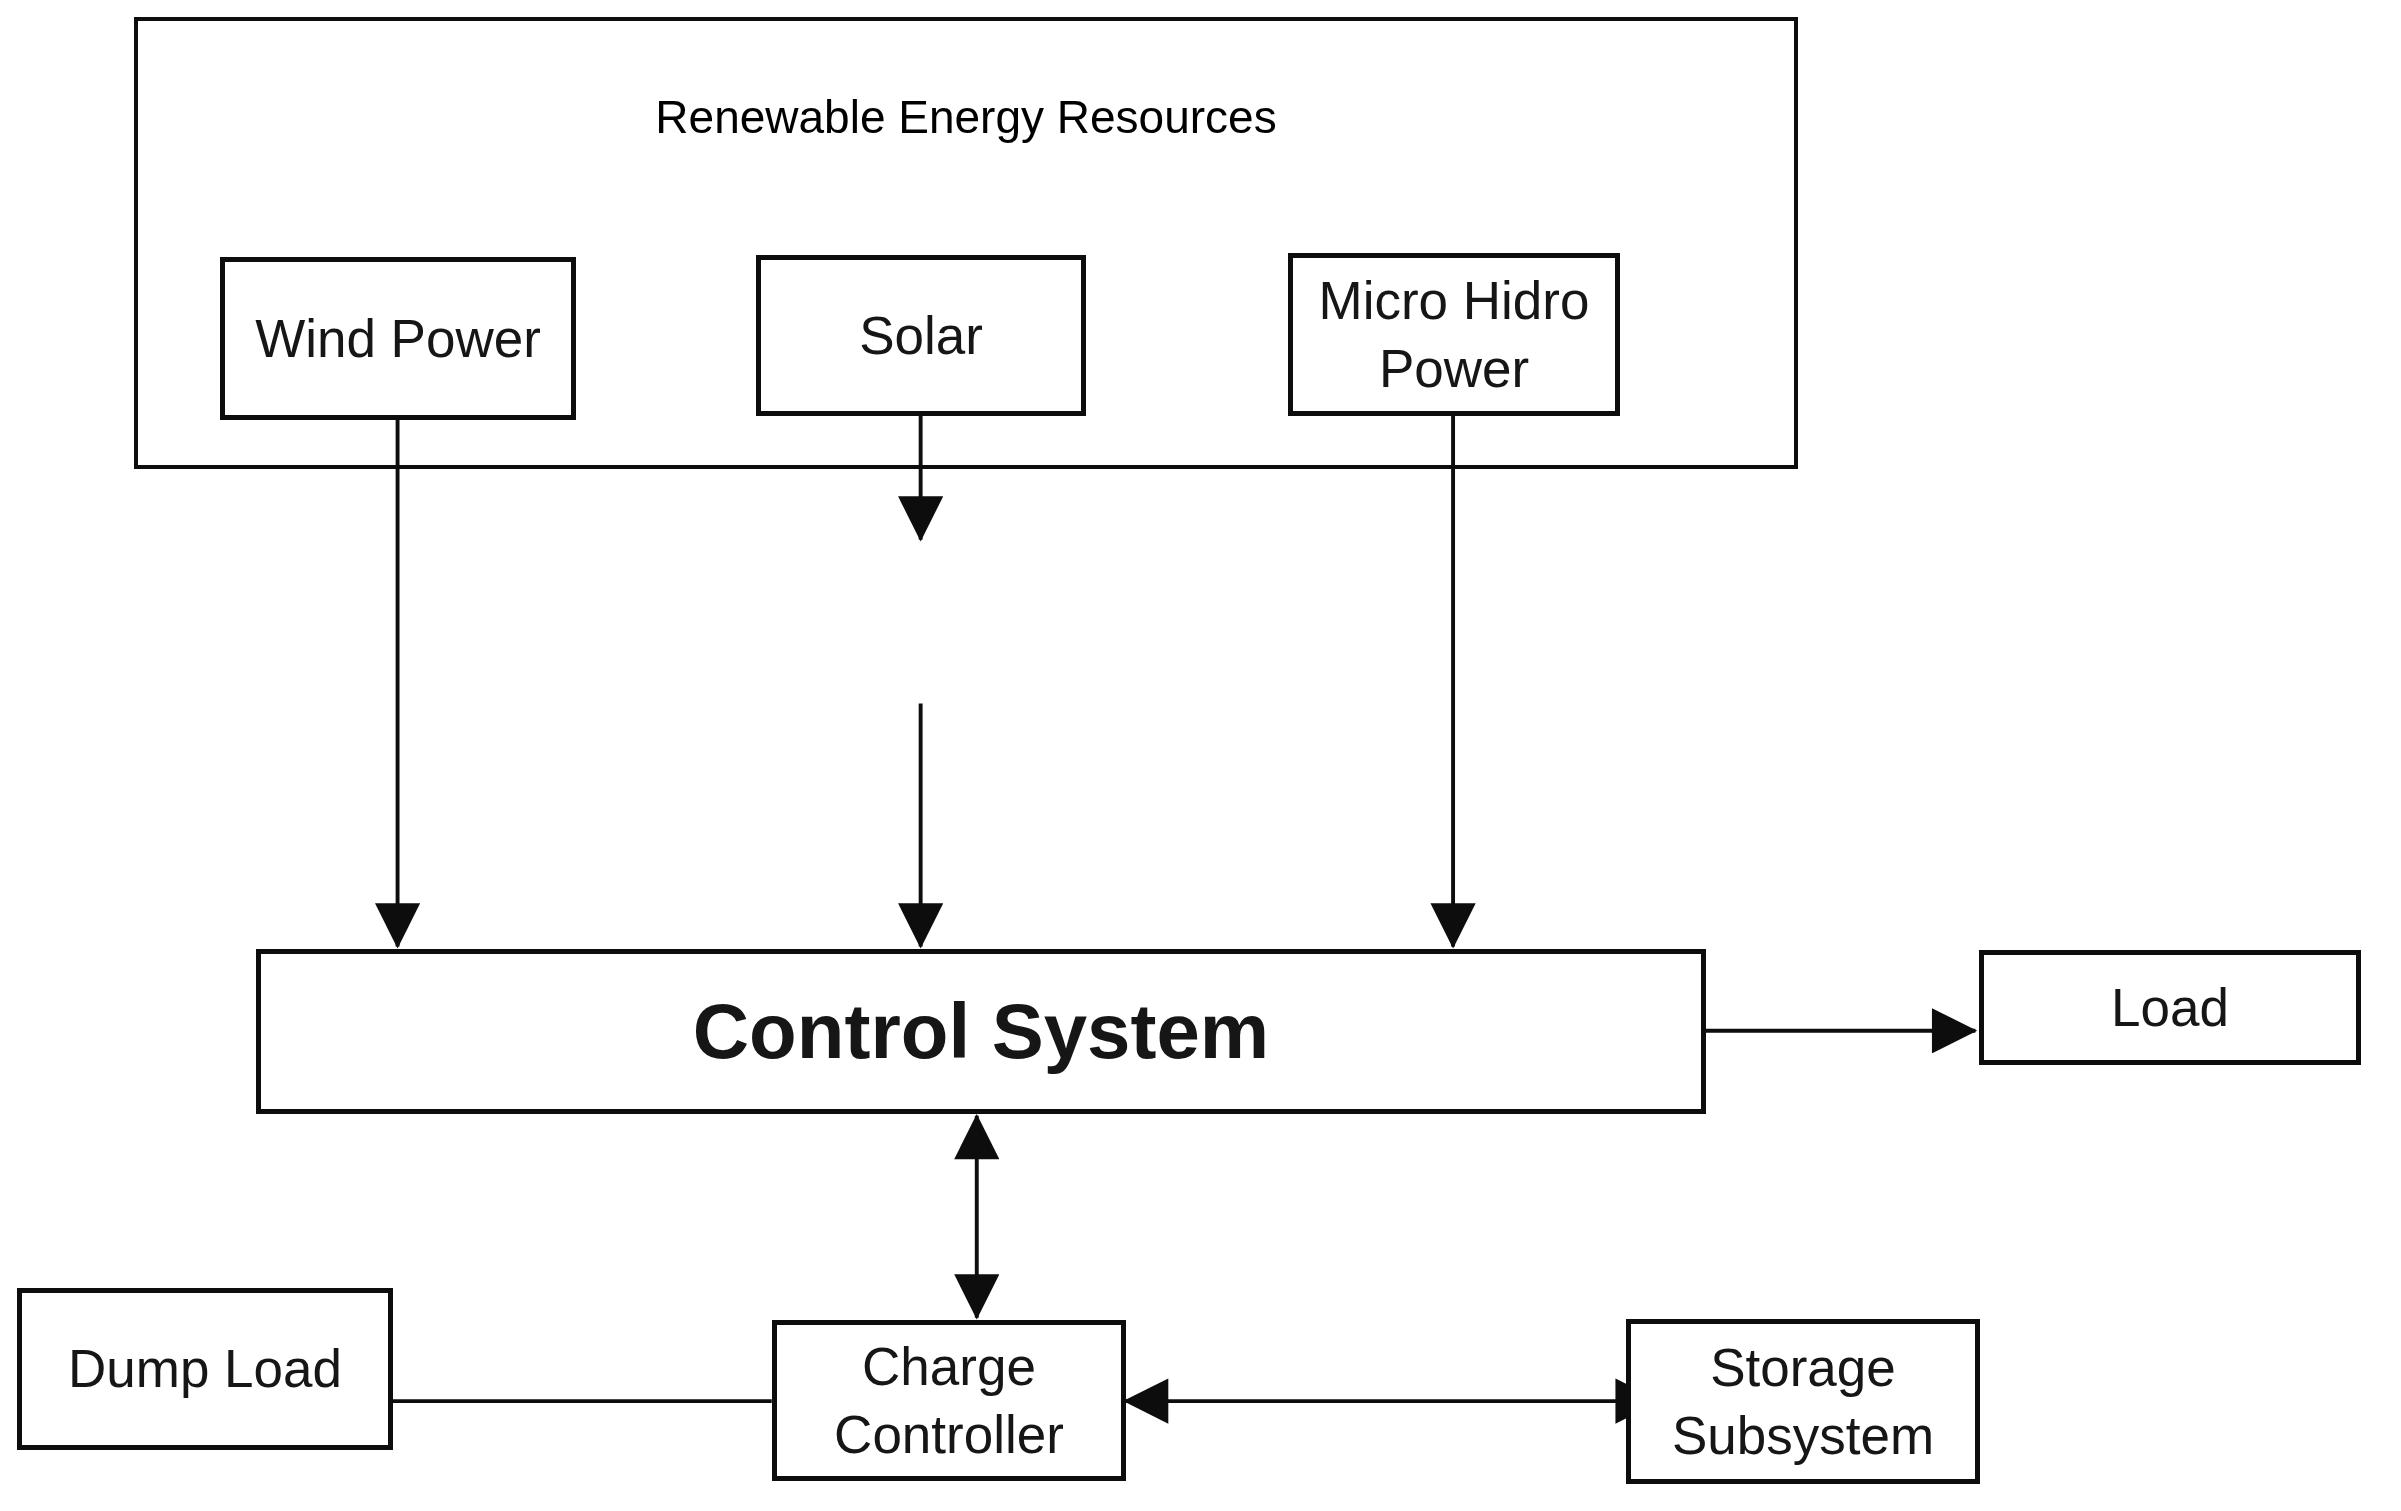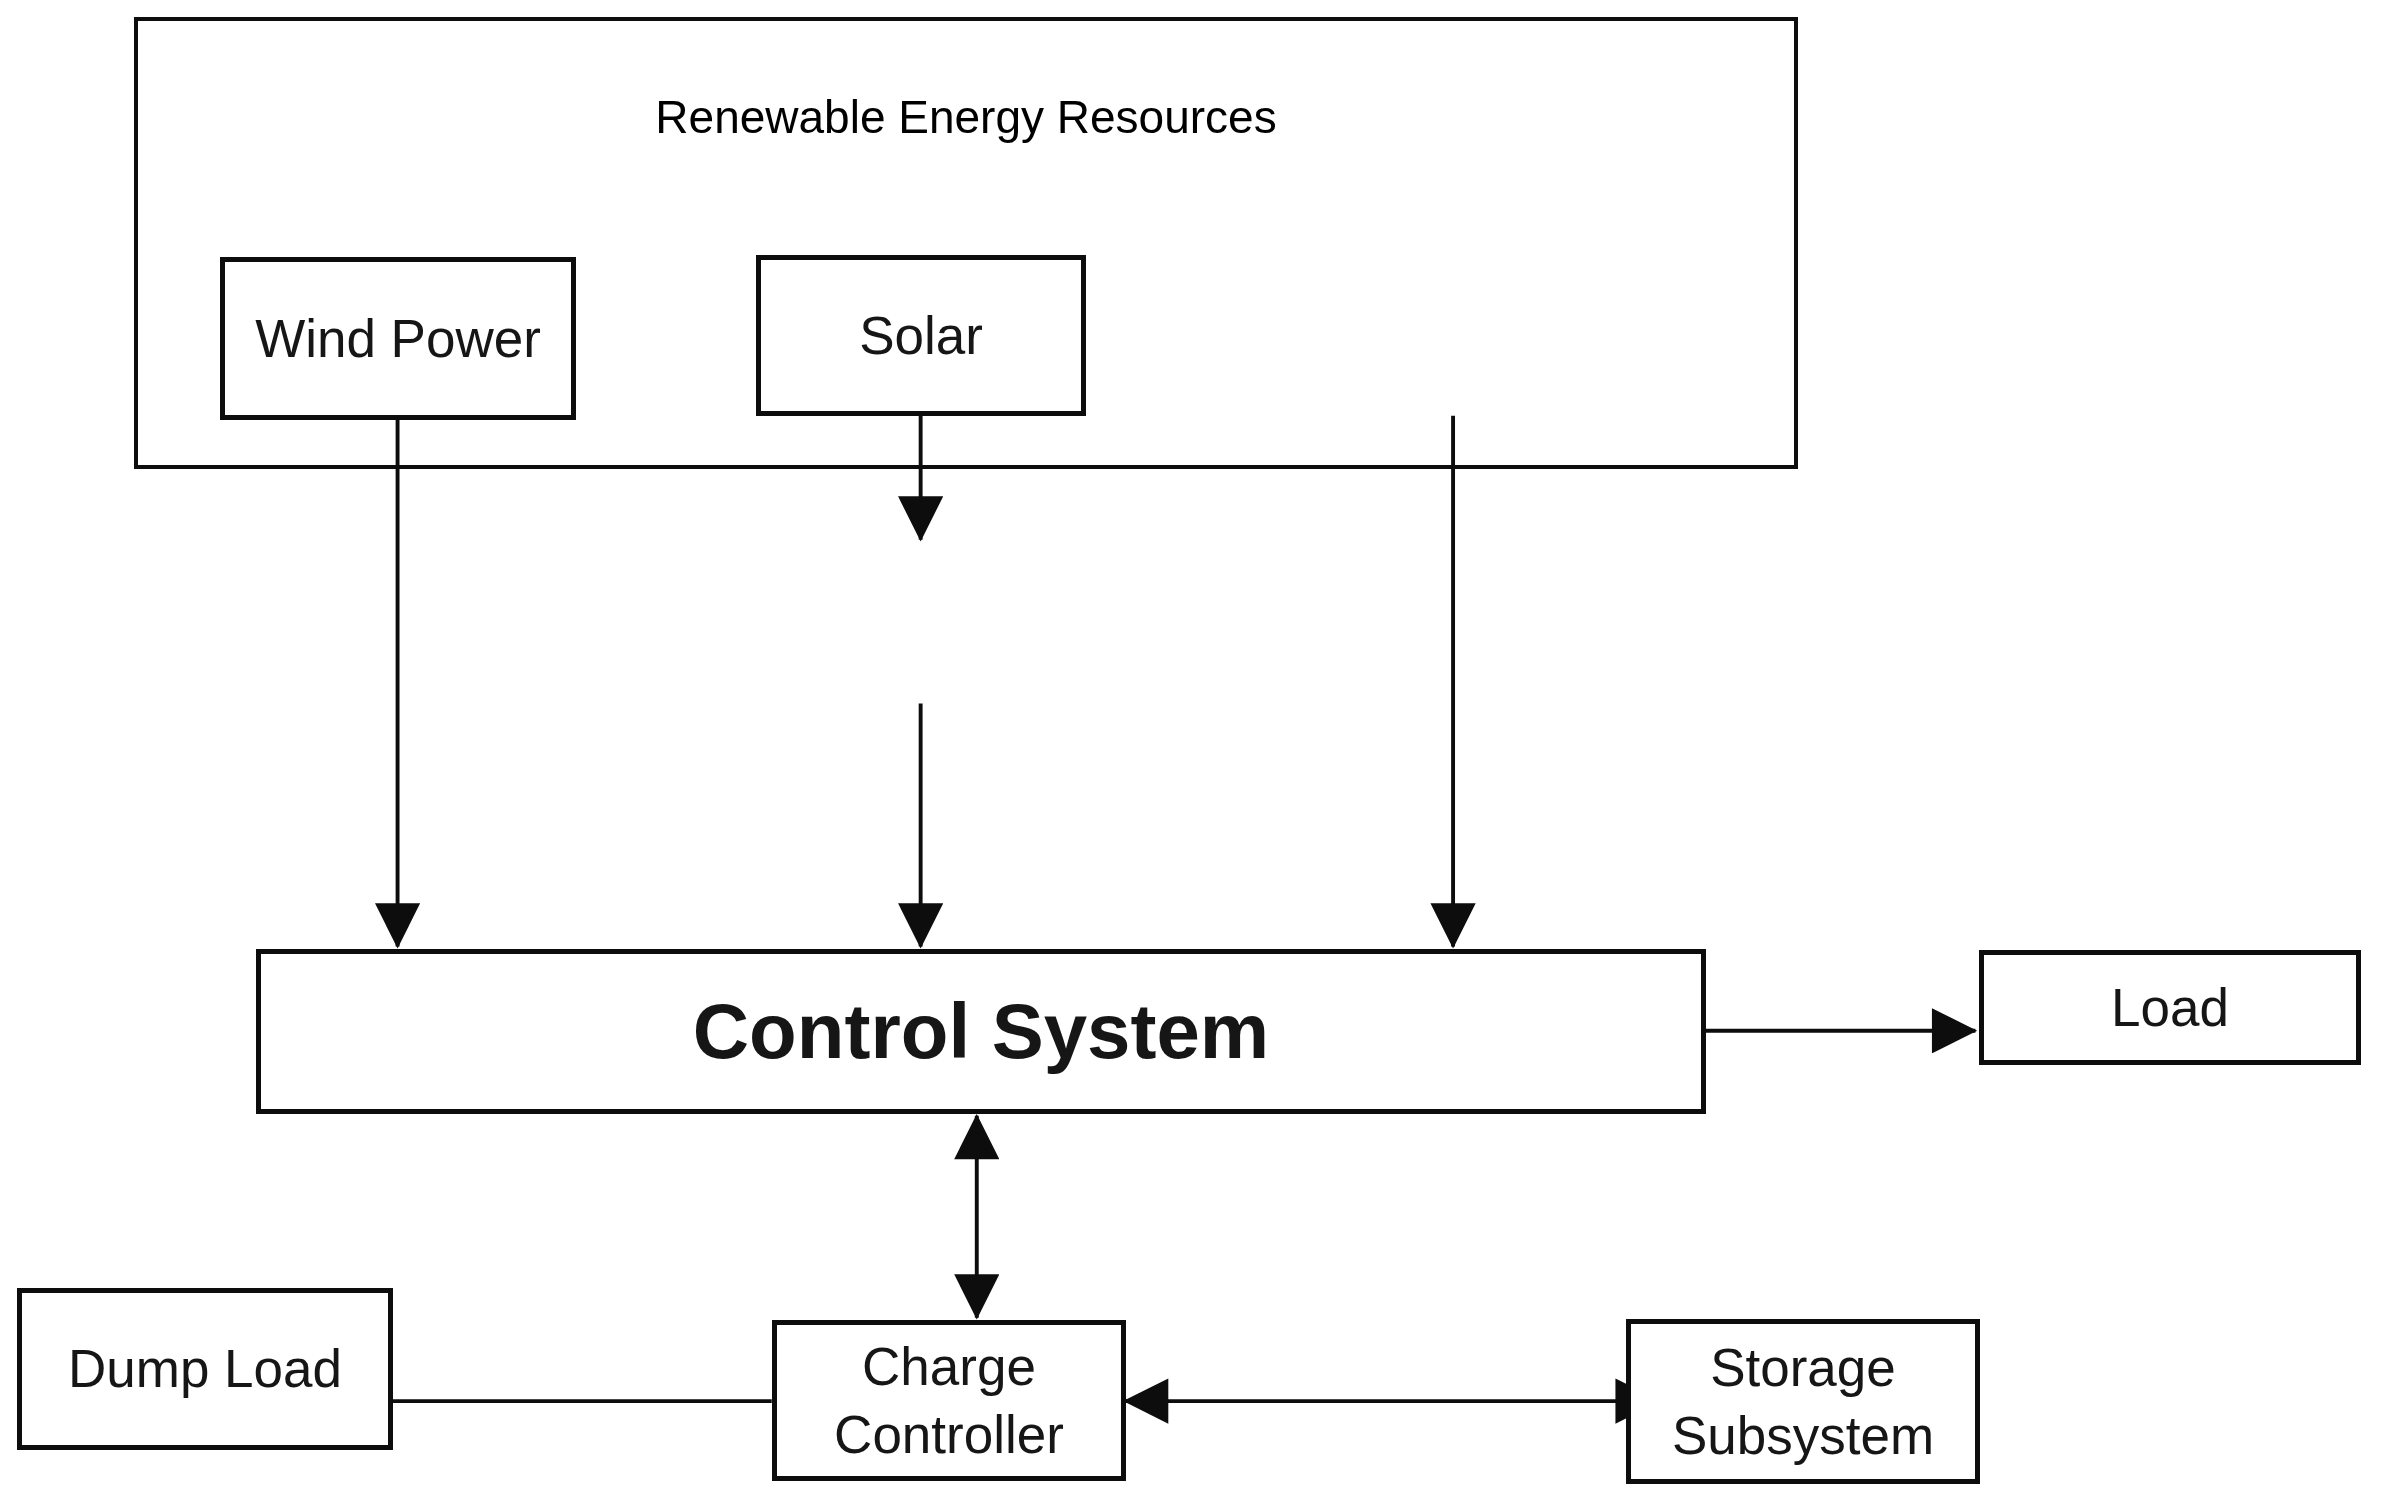--- a/index.html
+++ b/index.html
@@ -91,20 +91,22 @@
       <path d="M1253 1431 L1253 1690" marker-start="url(#ah)" marker-end="url(#ah)"></path>
       <path d="M990 1797 L447 1797" marker-end="url(#ah)"></path>
       <path d="M1443 1797 L2128 1797" marker-start="url(#ah)" marker-end="url(#ah)"></path>
     </g>
   </svg>
 
   <div id="node-wind" class="node">Wind Power</div>
 
   <div id="node-solar" class="node">Solar</div>
 
+  <div id="node-micro" class="node">Micro Hidro
+Power</div>
 
 
   <div id="node-control" class="node">Control System</div>
 
   <div id="node-load" class="node">Load</div>
 
   <div id="node-dump" class="node">Dump Load</div>
 
   <div id="node-charge" class="node">Charge
 Controller</div>

